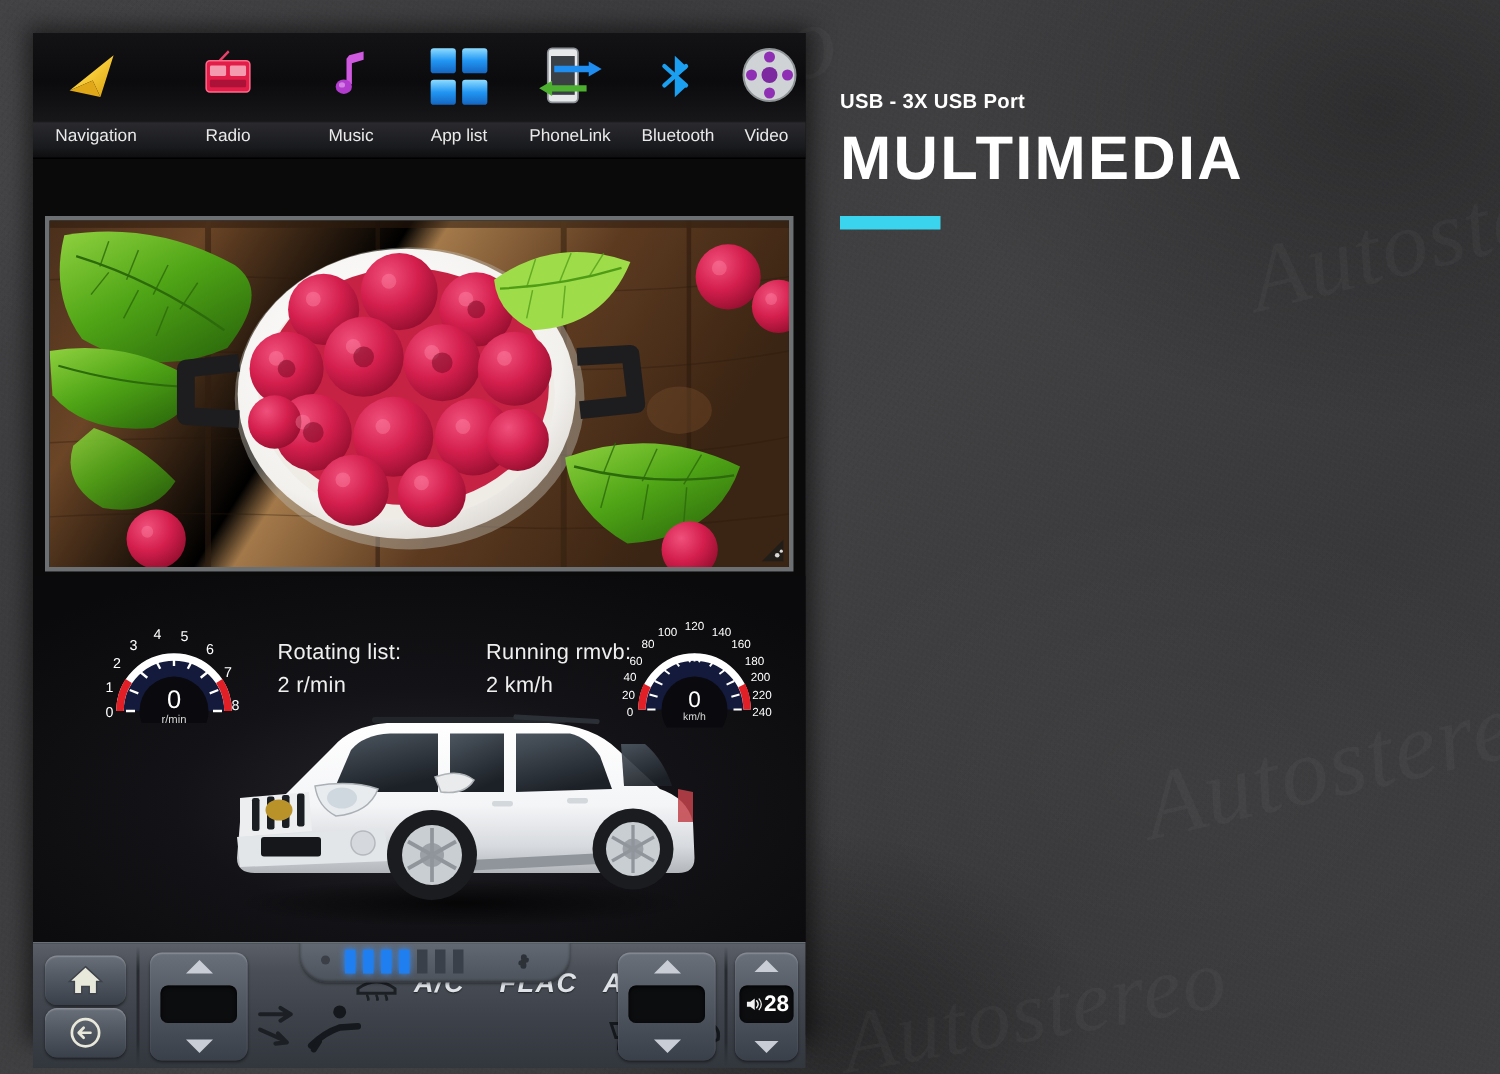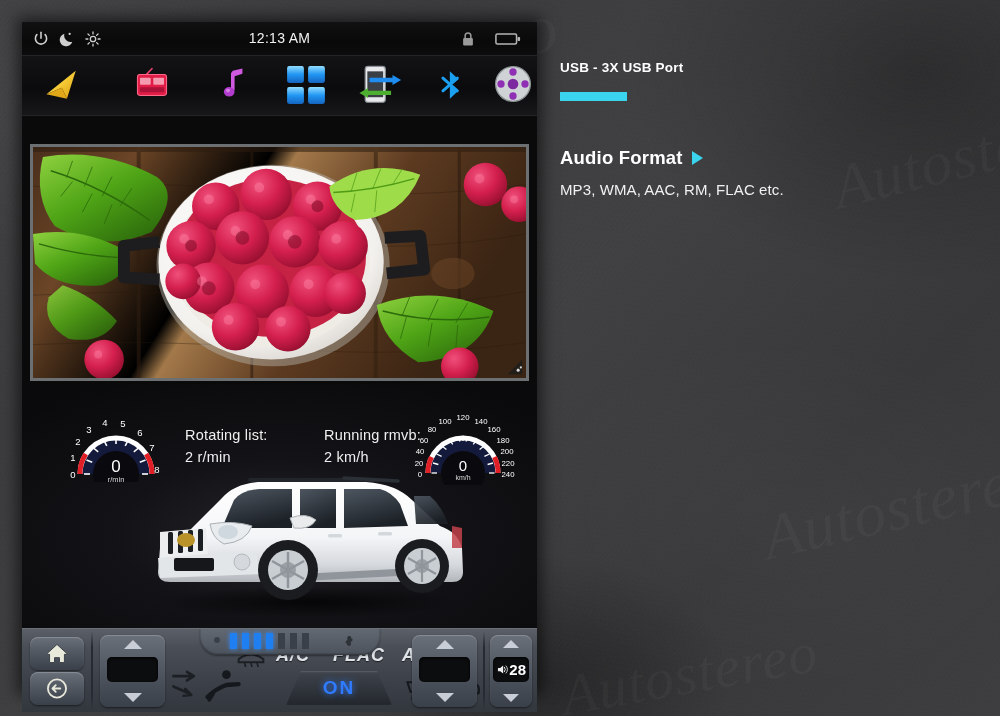--- a/index.html
+++ b/index.html
@@ -139,45 +139,20 @@
 <div id="bg"></div>
 <div id="bgnoise"></div>
 <div class="wm" style="left:250px; top:18px; font-size:70px; transform:rotate(-12deg);">Autostereo</div>
 <div class="wm" style="left:830px; top:120px; font-size:62px; transform:rotate(-14deg);">Autostereo</div>
 <div class="wm" style="left:180px; top:400px; font-size:66px; transform:rotate(-11deg);">Autostereo</div>
 <div class="wm" style="left:760px; top:470px; font-size:64px; transform:rotate(-13deg);">Autostereo</div>
 <div class="wm" style="left:560px; top:640px; font-size:58px; transform:rotate(-10deg);">Autostereo</div>
 
 <div id="unit">
 
-  <div id="statusbar">
-    <svg id="sb-power" class="sbicon" viewBox="0 0 24 24">
-      <path d="M12 3v8" stroke="#cfcfcf" stroke-width="2.1" fill="none" stroke-linecap="round"></path>
-      <path d="M6.5 6.2a7.5 7.5 0 1 0 11 0" stroke="#cfcfcf" stroke-width="2.1" fill="none" stroke-linecap="round"></path>
-    </svg>
-    <svg id="sb-moon" class="sbicon" viewBox="0 0 24 24">
-      <path d="M19 15.5A8.4 8.4 0 0 1 8.6 5 8.5 8.5 0 1 0 19 15.5z" fill="#cfcfcf"></path>
-      <circle cx="15.5" cy="5.2" r="1.5" fill="#cfcfcf"></circle>
-    </svg>
-    <svg id="sb-bright" class="sbicon" viewBox="0 0 24 24">
-      <circle cx="12" cy="12" r="3.6" fill="none" stroke="#cfcfcf" stroke-width="1.7"></circle>
-      <g stroke="#cfcfcf" stroke-width="1.7" stroke-linecap="round">
-        <path d="M12 2.6v2.6M12 18.8v2.6M2.6 12h2.6M18.8 12h2.6M5.3 5.3l1.9 1.9M16.8 16.8l1.9 1.9M18.7 5.3l-1.9 1.9M7.2 16.8l-1.9 1.9"></path>
-      </g>
-    </svg>
-    <div id="clock">12:13 AM</div>
-    <svg id="sb-lock" class="sbicon" viewBox="0 0 24 24">
-      <rect x="5.5" y="10.5" width="13" height="10" rx="1.6" fill="#9a9a9a"></rect>
-      <path d="M8.2 10.5V7.8a3.8 3.8 0 0 1 7.6 0v2.7" fill="none" stroke="#9a9a9a" stroke-width="2"></path>
-    </svg>
-    <svg id="sb-batt" class="sbicon" viewBox="0 0 34 20">
-      <rect x="1.2" y="3.5" width="27" height="13" rx="2" fill="none" stroke="#b4b4b4" stroke-width="2"></rect>
-      <rect x="29.5" y="7.5" width="3.3" height="5" rx="1" fill="#b4b4b4"></rect>
-    </svg>
-  </div>
 
   <div id="dock">
 
     <div class="dockcell" style="left:10px; width:64px;">
       <svg viewBox="0 0 60 60" style="position:absolute;left:10px;top:6px;width:44px;height:44px;">
         <defs>
             <linearGradient id="gNav" x1="0" y1="0" x2="1" y2="1">
           <stop offset="0" stop-color="#ffe97a"></stop>
               <stop offset="0.5" stop-color="#f5c935"></stop>
               <stop offset="1" stop-color="#d99c0c"></stop>
@@ -243,20 +218,29 @@
         <circle cx="30" cy="30" r="26" fill="#cfd3d6" stroke="#8f9497" stroke-width="2"></circle>
         <circle cx="30" cy="30" r="8" fill="#7d2aa0"></circle>
         <circle cx="30" cy="12" r="5.5" fill="#8e2fb4"></circle>
         <circle cx="30" cy="48" r="5.5" fill="#8e2fb4"></circle>
         <circle cx="12" cy="30" r="5.5" fill="#8e2fb4"></circle>
         <circle cx="48" cy="30" r="5.5" fill="#8e2fb4"></circle>
       </svg>
     </div>
   </div>
 
+  <div id="labels">
+    <div class="lblcell" style="left:8px;  width:68px;">Navigation</div>
+    <div class="lblcell" style="left:96px; width:68px;">Radio</div>
+    <div class="lblcell" style="left:178px;width:68px;">Music</div>
+    <div class="lblcell" style="left:250px;width:68px;">App list</div>
+    <div class="lblcell" style="left:316px;width:84px;">PhoneLink</div>
+    <div class="lblcell" style="left:390px;width:80px;">Bluetooth</div>
+    <div class="lblcell" style="left:464px;width:50px;">Video</div>
+  </div>
 
   <div id="video">
     <svg id="vidimg" viewBox="0 0 499 237" preserveAspectRatio="none">
       <defs>
         <linearGradient id="wood" x1="0" y1="0" x2="1" y2="0.3">
           <stop offset="0" stop-color="#4a2f1c"></stop>
             <stop offset="0.2" stop-color="#6b4526"></stop>
           <stop offset="0.45" stop-color="#9c7murk"></stop>
             <stop offset="0.5" stop-color="#a3794a"></stop>
           <stop offset="0.72" stop-color="#5c3a20"></stop>
@@ -610,23 +594,20 @@
         <path d="M14 24 q2 4 0 7"></path>
           <path d="M22 24 q2 4 0 7"></path>
           <path d="M30 24 q2 4 0 7"></path>
       </g>
     </svg>
 
     <div class="climtxt" style="left:254px; top:16px; font-size:18px;">A/C</div>
     <div class="climtxt" style="left:311px; top:16px; font-size:18px;">FLAC</div>
     <div class="climtxt" style="left:380px; top:16px; font-size:18px;">AUTO</div>
 
-    <div style="position:absolute;left:264px;top:42px;width:106px;height:34px;background:linear-gradient(#3f444c,#23272d);clip-path:polygon(14% 0,86% 0,100% 100%,0 100%);box-shadow:inset 0 1px 2px rgba(255,255,255,.16);">
-      <div style="text-align:center;line-height:34px;color:#2f7bff;font-size:19px;font-weight:bold;letter-spacing:2px;text-shadow:0 0 7px rgba(47,123,255,.9);">ON</div>
-    </div>
 
     <svg style="position:absolute;left:380px;top:42px;width:34px;height:32px;" viewBox="0 0 44 40">
       <text x="22" y="8" text-anchor="middle" fill="#15181c" font-size="8" font-weight="bold" font-family="Liberation Sans, sans-serif">MAX</text>
       <path d="M7 14 L37 14 L33 26 L11 26 Z" fill="none" stroke="#15181c" stroke-width="2.6"></path>
       <g stroke="#15181c" stroke-width="2" stroke-linecap="round">
         <path d="M14 28 L13 36"></path>
           <path d="M20 28 L19.5 36"></path>
           <path d="M26 28 L26.5 36"></path>
           <path d="M31 28 L32 36"></path>
       </g>
@@ -672,25 +653,19 @@
         </svg>
         <span style="position:absolute;right:3px;top:4px;color:#ffffff;font-size:15px;font-weight:bold;">28</span>
       </div>
       <div style="position:absolute;left:50%;bottom:5px;transform:translateX(-50%);width:0;height:0;border-left:8px solid transparent;border-right:8px solid transparent;border-top:8px solid #c9ced6;"></div>
     </div>
   </div>
 </div>
 
 <div id="panel">
   <div id="kicker">USB - 3X USB Port</div>
+  <div id="title">MULTIMEDIA</div>
   <div id="accent" style="background:#3ad4ee;"></div>
 
   <div style="margin-top:46px;">
   </div>
 
-  <div style="margin-top:24px;">
-    <div class="fmt-head">
-      <span>Audio Format</span>
-      <span class="tri"></span>
-    </div>
-    <div class="fmt-body" style="margin-top:12px;">MP3, WMA, AAC, RM, FLAC etc.</div>
-  </div>
 </div>
 
 </body></html>

